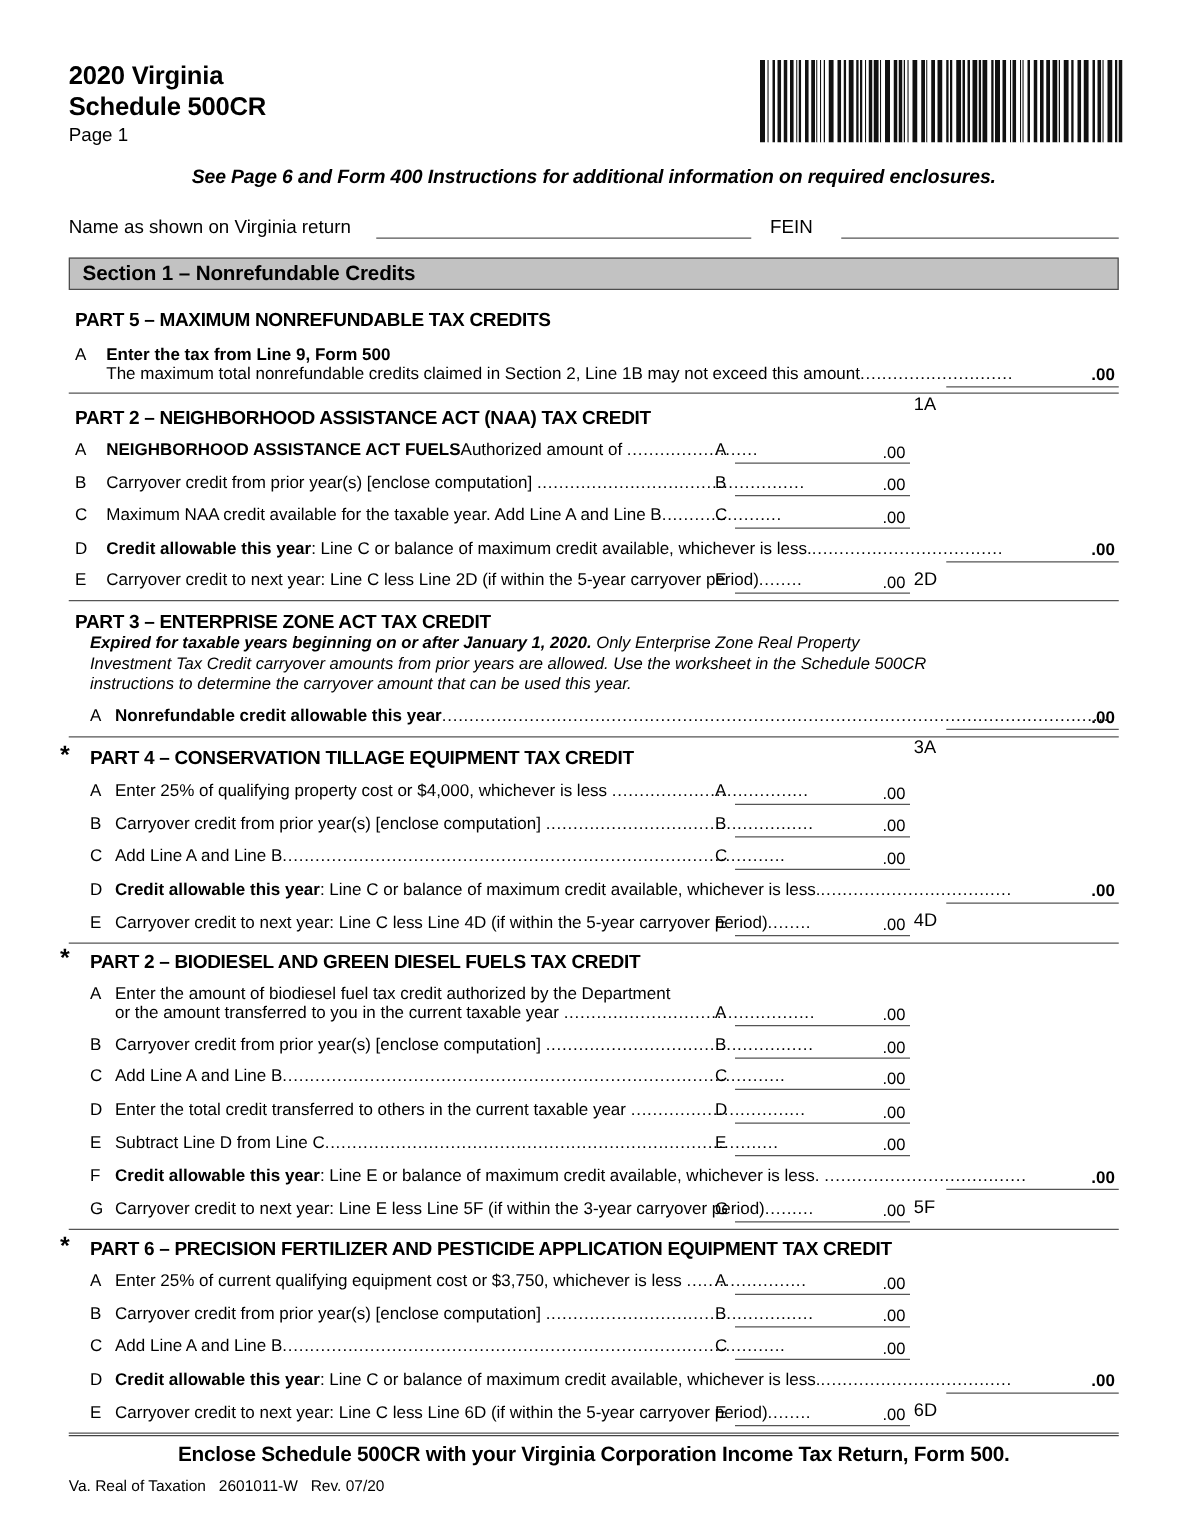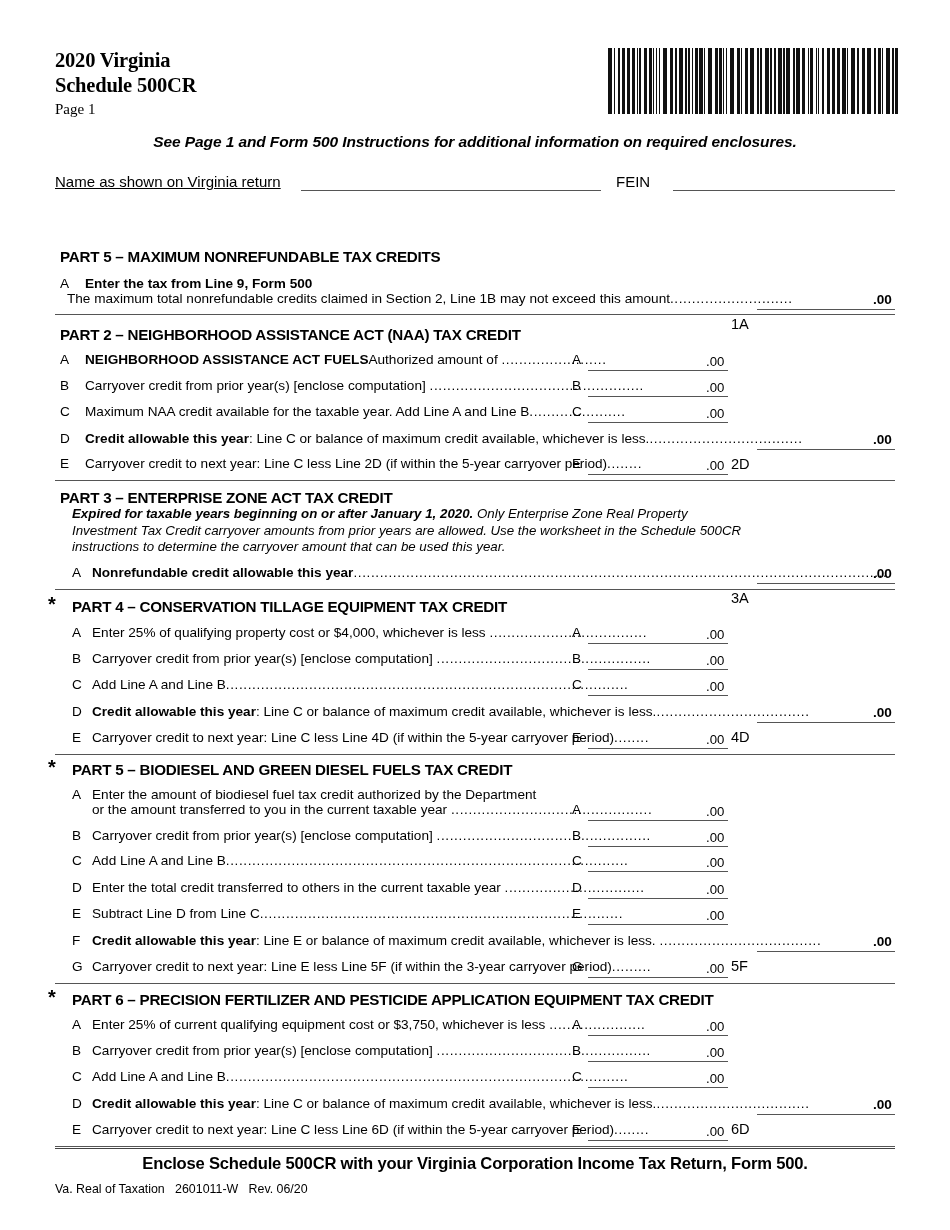--- a/index.html
+++ b/index.html
@@ -24,21 +24,20 @@
     overflow: hidden;
   }
 
   
   .header {
     position: absolute;
     left: 55px;
     top: 48px;
     width: 840px;
     height: 70px;
-    font-family: Liberation Serif, serif;
   }
   .hdr-left {
     position: absolute;
     left: 0; top: 0;
     width: 200px;
   }
   .hdr-line1, .hdr-line2 {
     font-size: 20.5px;
     font-weight: bold;
     line-height: 25px;
@@ -105,21 +104,20 @@
     left: 55px;
     top: 173px;
     width: 840px;
     height: 22px;
     font-size: 15px;
   }
   .namerow .lbl-name {
     position: absolute;
     left: 0; top: 0;
     white-space: nowrap;
-    text-decoration: underline;
   }
   .namerow .rule-name {
     position: absolute;
     left: 246px;
     top: 17px;
     width: 300px;
     border-bottom: 1px solid #555;
   }
   .namerow .lbl-fein {
     position: absolute;
@@ -274,39 +272,42 @@
       <div class="hdr-line1">2020 Virginia</div>
       <div class="hdr-line2">Schedule 500CR</div>
       <div class="hdr-page">Page 1</div>
     </div>
     <div class="hdr-center">
     </div>
   </div>
 
   <div class="barcode" id="barcode"><i style="width:4px"></i><i style="width:2px;background:#fff"></i><i style="width:1px"></i><i style="width:3px;background:#fff"></i><i style="width:2px"></i><i style="width:2px;background:#fff"></i><i style="width:3px"></i><i style="width:2px;background:#fff"></i><i style="width:3px"></i><i style="width:2px;background:#fff"></i><i style="width:3px"></i><i style="width:2px;background:#fff"></i><i style="width:1px"></i><i style="width:1px;background:#fff"></i><i style="width:2px"></i><i style="width:3px;background:#fff"></i><i style="width:3px"></i><i style="width:2px;background:#fff"></i><i style="width:3px"></i><i style="width:1px;background:#fff"></i><i style="width:1px"></i><i style="width:2px;background:#fff"></i><i style="width:1px"></i><i style="width:2px;background:#fff"></i><i style="width:1px"></i><i style="width:3px;background:#fff"></i><i style="width:4px"></i><i style="width:3px;background:#fff"></i><i style="width:3px"></i><i style="width:2px;background:#fff"></i><i style="width:2px"></i><i style="width:2px;background:#fff"></i><i style="width:4px"></i><i style="width:2px;background:#fff"></i><i style="width:2px"></i><i style="width:1px;background:#fff"></i><i style="width:2px"></i><i style="width:2px;background:#fff"></i><i style="width:1px"></i><i style="width:2px;background:#fff"></i><i style="width:3px"></i><i style="width:1px;background:#fff"></i><i style="width:4px"></i><i style="width:1px;background:#fff"></i><i style="width:1px"></i><i style="width:3px;background:#fff"></i><i style="width:4px"></i><i style="width:3px;background:#fff"></i><i style="width:3px"></i><i style="width:1px;background:#fff"></i><i style="width:3px"></i><i style="width:1px;background:#fff"></i><i style="width:1px"></i><i style="width:2px;background:#fff"></i><i style="width:1px"></i><i style="width:3px;background:#fff"></i><i style="width:4px"></i><i style="width:3px;background:#fff"></i><i style="width:3px"></i><i style="width:1px;background:#fff"></i><i style="width:1px"></i><i style="width:3px;background:#fff"></i><i style="width:3px"></i><i style="width:2px;background:#fff"></i><i style="width:4px"></i><i style="width:3px;background:#fff"></i><i style="width:2px"></i><i style="width:1px;background:#fff"></i><i style="width:2px"></i><i style="width:3px;background:#fff"></i><i style="width:4px"></i><i style="width:1px;background:#fff"></i><i style="width:2px"></i><i style="width:2px;background:#fff"></i><i style="width:2px"></i><i style="width:2px;background:#fff"></i><i style="width:4px"></i><i style="width:1px;background:#fff"></i><i style="width:2px"></i><i style="width:1px;background:#fff"></i><i style="width:4px"></i><i style="width:3px;background:#fff"></i><i style="width:2px"></i><i style="width:1px;background:#fff"></i><i style="width:4px"></i><i style="width:2px;background:#fff"></i><i style="width:3px"></i><i style="width:3px;background:#fff"></i><i style="width:1px"></i><i style="width:1px;background:#fff"></i><i style="width:3px"></i><i style="width:3px;background:#fff"></i><i style="width:1px"></i><i style="width:1px;background:#fff"></i><i style="width:1px"></i><i style="width:3px;background:#fff"></i><i style="width:2px"></i><i style="width:3px;background:#fff"></i><i style="width:3px"></i><i style="width:2px;background:#fff"></i><i style="width:3px"></i><i style="width:2px;background:#fff"></i><i style="width:3px"></i><i style="width:2px;background:#fff"></i><i style="width:4px"></i><i style="width:1px;background:#fff"></i><i style="width:1px"></i><i style="width:3px;background:#fff"></i><i style="width:4px"></i><i style="width:2px;background:#fff"></i><i style="width:2px"></i><i style="width:3px;background:#fff"></i><i style="width:3px"></i><i style="width:2px;background:#fff"></i><i style="width:4px"></i><i style="width:3px;background:#fff"></i><i style="width:2px"></i><i style="width:2px;background:#fff"></i><i style="width:3px"></i><i style="width:1px;background:#fff"></i><i style="width:1px"></i><i style="width:3px;background:#fff"></i><i style="width:4px"></i><i style="width:2px;background:#fff"></i><i style="width:2px"></i><i style="width:1px;background:#fff"></i><i style="width:3px"></i></div>
 
-  <div class="subtitle">See Page 1 and Form 500 Instructions for additional information on required enclosures.</div>
+  <div class="subtitle">See Page 6 and Form 400 Instructions for additional information on required enclosures.</div>
 
   <div class="namerow">
     <div class="lbl-name">Name as shown on Virginia return</div>
     <div class="rule-name"></div>
     <div class="lbl-fein">FEIN</div>
     <div class="rule-fein"></div>
   </div>
 
+  <div class="section-bar">
+    <span>Section 1 – Nonrefundable Credits</span>
+  </div>
 
   <div id="parts-host">
       <div class="part" style="top: 0px;">
         <div class="part-title" style="left:60px;top:248px">PART 5 – MAXIMUM NONREFUNDABLE TAX CREDITS</div>
         <div class="row" style="left:0;top:276px">
           <span class="ltr" style="left:60px">A</span>
           <span class="txt" style="left:85px"><b>Enter the tax from Line 9, Form 500</b></span>
         </div>
         <div class="row" style="left:0;top:291px">
-          <span class="txt" style="left:67px">The maximum total nonrefundable credits claimed in Section 2, Line 1B may not exceed this amount<span class="dots">............................</span></span>
+          <span class="txt" style="left:85px">The maximum total nonrefundable credits claimed in Section 2, Line 1B may not exceed this amount<span class="dots">............................</span></span>
           <span class="boxltr big" style="left:731px">1A</span>
           <span class="fieldline" style="left:757px;top:18px;width:138px"></span>
           <span class="cents bold" style="left:873px;top:1px">.00</span>
         </div>
         <div class="sep" style="top:314px"></div>
       </div>
       <div class="part" style="top: 0px;">
         <div class="part-title" style="left:60px;top:326px">PART 2 – NEIGHBORHOOD ASSISTANCE ACT (NAA) TAX CREDIT</div>
         <div class="row" style="left:0;top:352px">
           <span class="ltr" style="left:60px">A</span>
@@ -392,21 +393,21 @@
           <span class="ltr" style="left:72px">E</span>
           <span class="txt" style="left:92px">Carryover credit to next year: Line C less Line 4D (if within the 5-year carryover period)<span class="dots">........</span></span>
           <span class="boxltr" style="left:572px">E</span>
           <span class="fieldline" style="left:588px;top:18px;width:140px"></span>
           <span class="cents" style="left:706px;top:2px">.00</span>
         </div>
         <div class="sep" style="top:754px"></div>
       </div>
       <div class="part" style="top: 0px;">
         <div class="star" style="top:760px">*</div>
-        <div class="part-title" style="left:72px;top:761px">PART 5 – BIODIESEL AND GREEN DIESEL FUELS TAX CREDIT</div>
+        <div class="part-title" style="left:72px;top:761px">PART 2 – BIODIESEL AND GREEN DIESEL FUELS TAX CREDIT</div>
         <div class="row" style="left:0;top:787px">
           <span class="ltr" style="left:72px">A</span>
           <span class="txt" style="left:92px">Enter the amount of biodiesel fuel tax credit authorized by the Department</span>
         </div>
         <div class="row" style="left:0;top:802px">
           <span class="txt" style="left:92px">or the amount transferred to you in the current taxable year <span class="dots">..............................................</span></span>
           <span class="boxltr" style="left:572px">A</span>
           <span class="fieldline" style="left:588px;top:18px;width:140px"></span>
           <span class="cents" style="left:706px;top:2px">.00</span>
         </div>
@@ -491,15 +492,15 @@
           <span class="boxltr" style="left:572px">E</span>
           <span class="fieldline" style="left:588px;top:18px;width:140px"></span>
           <span class="cents" style="left:706px;top:2px">.00</span>
         </div>
         <div class="sep" style="top:1146px"></div>
       </div>
     </div>
 
   <div class="footer-rule"></div>
   <div class="footer-note">Enclose Schedule 500CR with your Virginia Corporation Income Tax Return, Form 500.</div>
-  <div class="footer-meta"><span>Va. Real of Taxation</span>&nbsp;&nbsp;&nbsp;<span>2601011-W</span>&nbsp;&nbsp;&nbsp;<span>Rev. 06/20</span></div>
+  <div class="footer-meta"><span>Va. Real of Taxation</span>&nbsp;&nbsp;&nbsp;<span>2601011-W</span>&nbsp;&nbsp;&nbsp;<span>Rev. 07/20</span></div>
 
 </div>
 
 </body></html>

